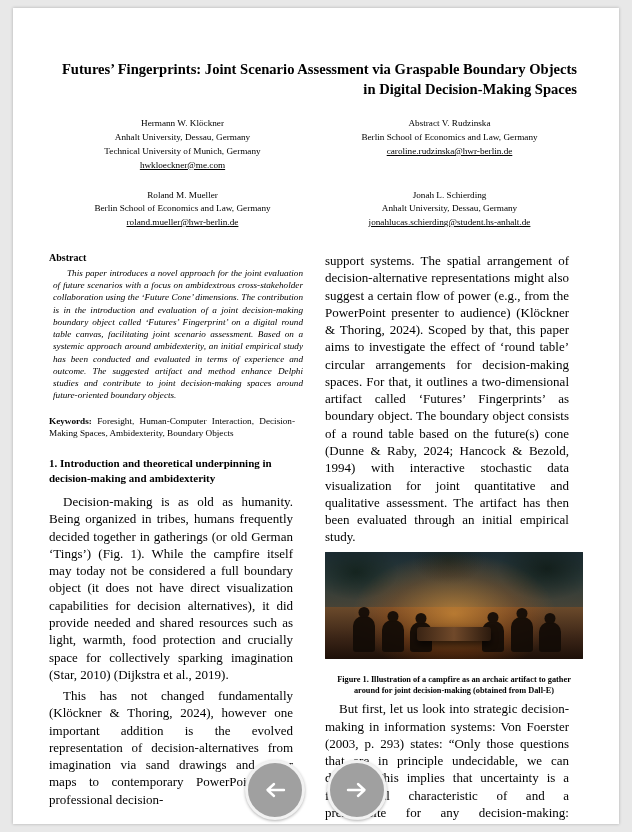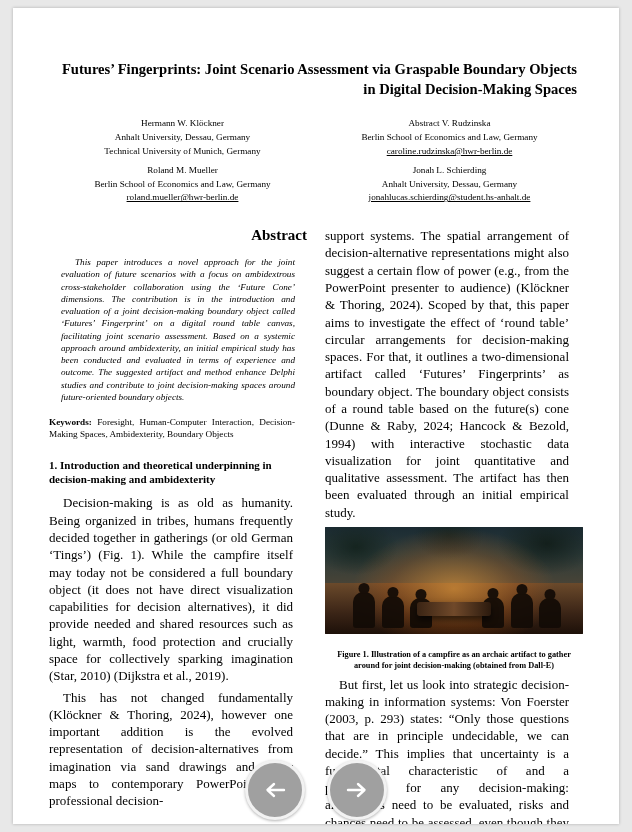--- a/index.html
+++ b/index.html
@@ -30,21 +30,21 @@
     font-size: 14.6px;
     font-weight: bold;
     text-align: right;
     line-height: 1.35;
     margin: 14px 6px 18px 6px;
     font-family: "Liberation Serif", serif;
   }
   .authors {
     display: flex;
     flex-direction: column;
-    gap: 5px;
+    gap: 16px;
     margin-bottom: 22px;
   }
   .author-row {
     display: flex;
     width: 100%;
   }
   .author-block {
     flex: 1 1 50%;
     text-align: center;
     font-size: 9.2px;
@@ -56,38 +56,38 @@
     text-decoration: underline;
   }
   .columns {
     display: flex;
     gap: 18px;
   }
   .col {
     flex: 1 1 50%;
   }
   .abstract-head {
-    text-align: right;
-    font-weight: bold;
-    font-size: 15px;
+    text-align: left;
+    font-weight: bold;
+    font-size: 10px;
     margin-bottom: 3px;
   }
   p.body {
     font-size: 13px;
     line-height: 1.33;
     text-align: justify;
     margin: 0 14px 4px 0;
     text-indent: 14px;
   }
   p.abstract-text {
     font-style: italic;
     font-size: 9.2px;
     line-height: 1.33;
     text-align: justify;
-    margin: 12px;
+    margin: 4px;
     text-indent: 14px;
   }
   p.no-indent { text-indent: 0; }
   .keywords {
     font-size: 9.2px;
     line-height: 1.35;
     text-align: justify;
     margin: 13px 12px 0 0;
   }
   .keywords b { font-weight: bold; }
@@ -200,20 +200,21 @@
 <div class="page">
 
   <div class="title">Futures’ Fingerprints: Joint Scenario Assessment via Graspable Boundary Objects in Digital Decision-Making Spaces</div>
 
   <div class="authors">
     <div class="author-row">
       <div class="author-block">
         <div class="author-name">Hermann W. Klöckner</div>
         <div class="author-aff">Anhalt University, Dessau, Germany</div>
         <div class="author-aff">Technical University of Munich, Germany</div>
+        <div class="author-mail">hwkloeckner@me.com</div>
       </div>
       <div class="author-block">
         <div class="author-name">Abstract V. Rudzinska</div>
         <div class="author-aff">Berlin School of Economics and Law, Germany</div>
         <div class="author-mail">caroline.rudzinska@hwr-berlin.de</div>
       </div>
     </div>
     <div class="author-row">
       <div class="author-block">
         <div class="author-name">Roland M. Mueller</div>

